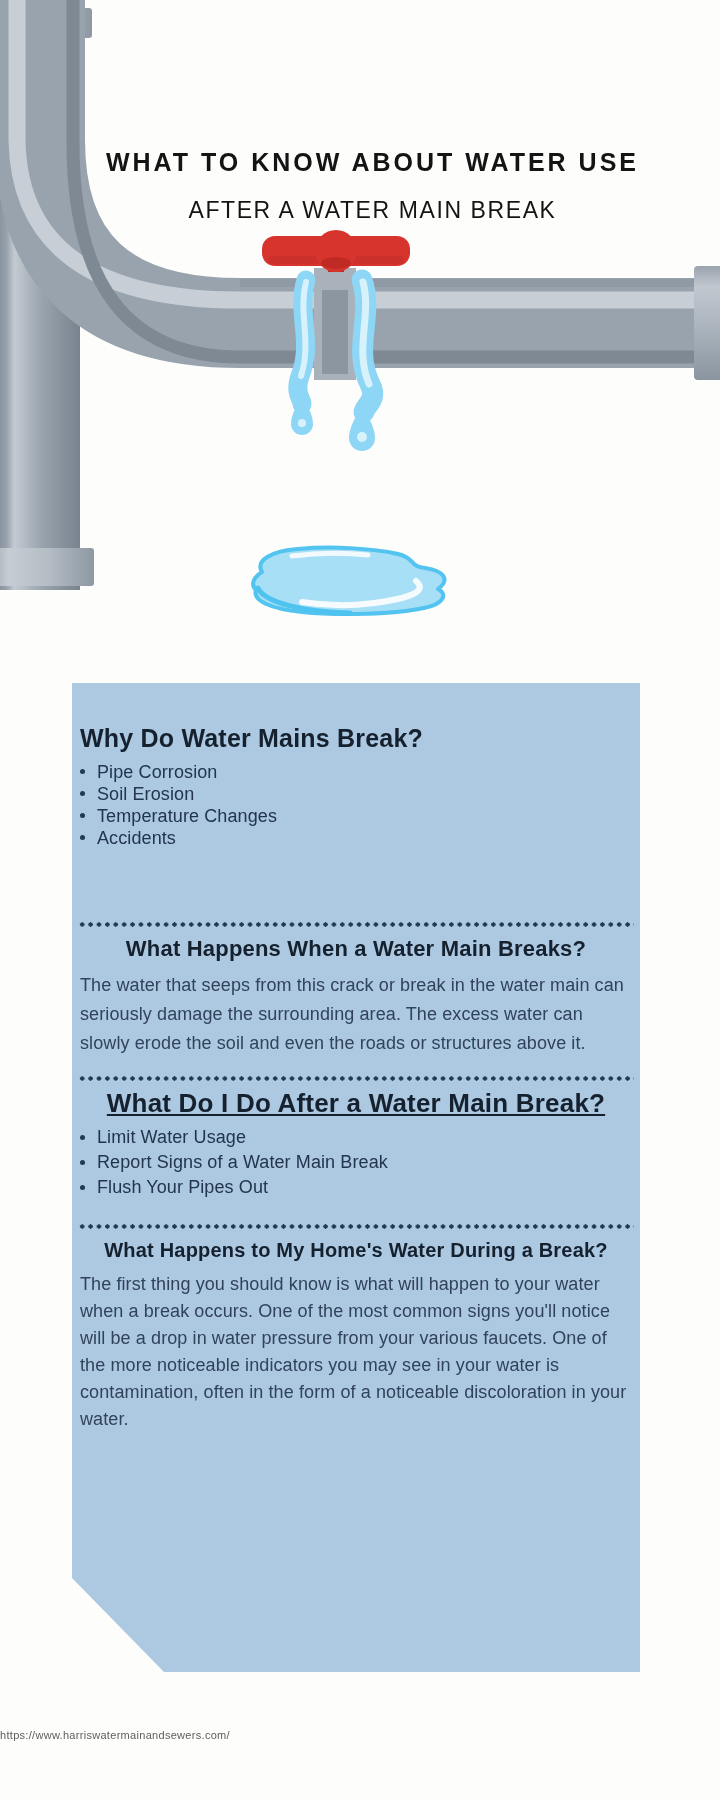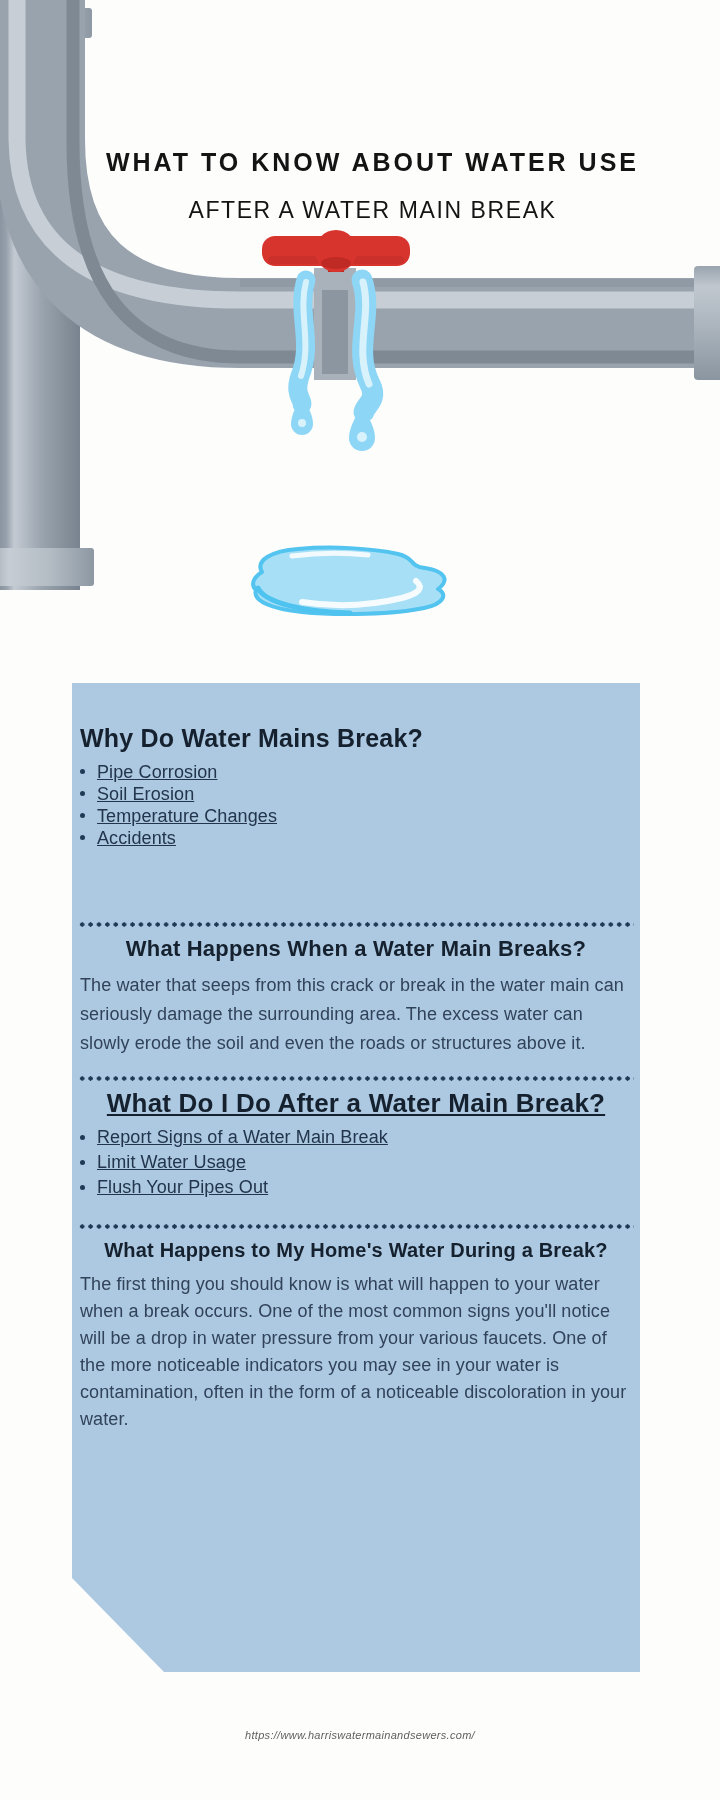--- a/index.html
+++ b/index.html
@@ -31,42 +31,42 @@
     text-align:center;font-weight:700;color:var(--heading-color,#15212e);
     letter-spacing:.2px;
   }
   .h2s{font-size:22px;line-height:28px;margin-top:23px;}
   .h3s{font-size:26px;line-height:28px;margin-top:25px;text-decoration:underline;}
   .h4s{font-size:20px;line-height:26px;margin-top:31px;text-align:center;}
   .list{
     list-style:none;margin-top:16px;margin-left:52px;
     font-size:18px;line-height:22px;color:var(--list-text,#22354c);letter-spacing:.1px;
   }
-  .list li{position:relative;padding-left:17px;text-decoration:underline;}
+  .list li{position:relative;padding-left:17px;}
   .list li::before{
     content:"";position:absolute;left:0;top:8px;width:5px;height:5px;border-radius:50%;
     background:var(--dot-color,#1e3a55);
   }
   .list3{line-height:25px;margin-top:18px;}
   .list3 li::before{top:10px;}
   .dots{
     height:5px;margin:73px 6px 0 6px;
     background-image:radial-gradient(circle,var(--dot-color,#1e3a55) 2px,rgba(0,0,0,0) 2.3px);
     background-size:8.4px 5px;background-repeat:repeat-x;background-position:left center;
   }
   .dots2{margin-top:18px;}
   .dots3{margin-top:24px;}
   .para{
     font-size:18px;line-height:29px;margin:22px 30px 0 26px;
     color:var(--body-text,#31435a);letter-spacing:.1px;
   }
   .para4{line-height:27px;margin-top:18px;}
   .url{
-    position:absolute;left:0;top:1729px;width:720px;text-align:center;
-    font-size:11px;letter-spacing:.3px;color:var(--url-color,#5e5e5e);font-style:italic;
+    position:absolute;left:0;top:1729px;width:720px;
+    font-size:11px;letter-spacing:.3px;color:var(--url-color,#5e5e5e);
   }
 </style>
 </head>
 <body>
 
 <svg class="illustration" width="720" height="660" viewBox="0 0 720 660" aria-hidden="true">
   <defs>
     <linearGradient id="gv" x1="0" y1="0" x2="1" y2="0">
       <stop offset="0" stop-color="#8a95a1"></stop>
       <stop offset="0.08" stop-color="#97a1ac"></stop>
@@ -154,22 +154,22 @@
 
   <div class="dots"></div>
 
   <h2 class="hc h2s">What Happens When a Water Main Breaks?</h2>
   <p class="para">The water that seeps from this crack or break in the water main can seriously damage the surrounding area. The excess water can slowly erode the soil and even the roads or structures above it.</p>
 
   <div class="dots dots2"></div>
 
   <h2 class="hc h3s">What Do I Do After a Water Main Break?</h2>
   <ul class="list list3">
+    <li>Limit Water Usage</li>
     <li>Report Signs of a Water Main Break</li>
-    <li>Limit Water Usage</li>
     <li>Flush Your Pipes Out</li>
   </ul>
 
   <div class="dots dots3"></div>
 
   <h2 class="hc h4s">What Happens to My Home's Water During a Break?</h2>
   <p class="para para4">The first thing you should know is what will happen to your water when a break occurs. One of the most common signs you'll notice will be a drop in water pressure from your various faucets. One of the more noticeable indicators you may see in your water is contamination, often in the form of a noticeable discoloration in your water.</p>
 </main>
 
 <footer class="url">https://www.harriswatermainandsewers.com/</footer>

